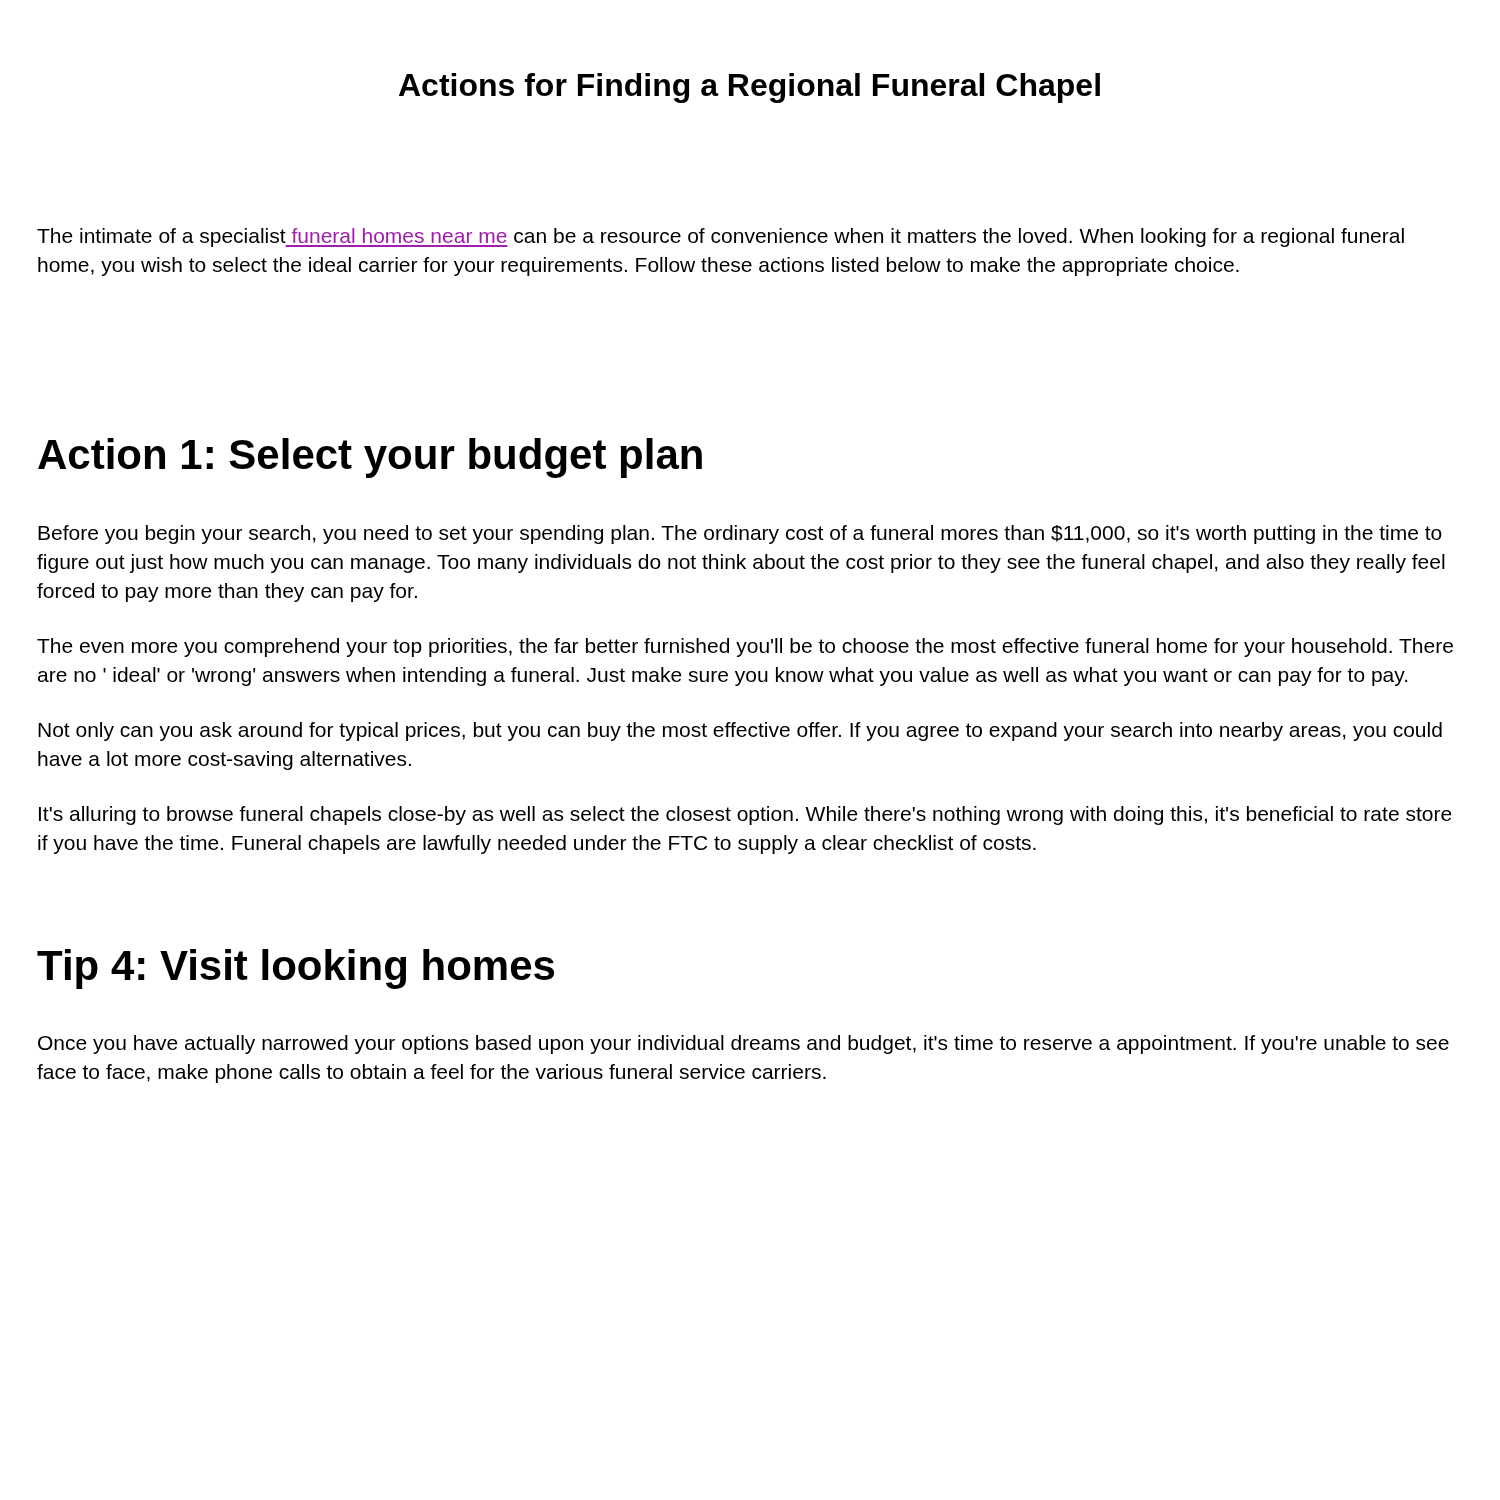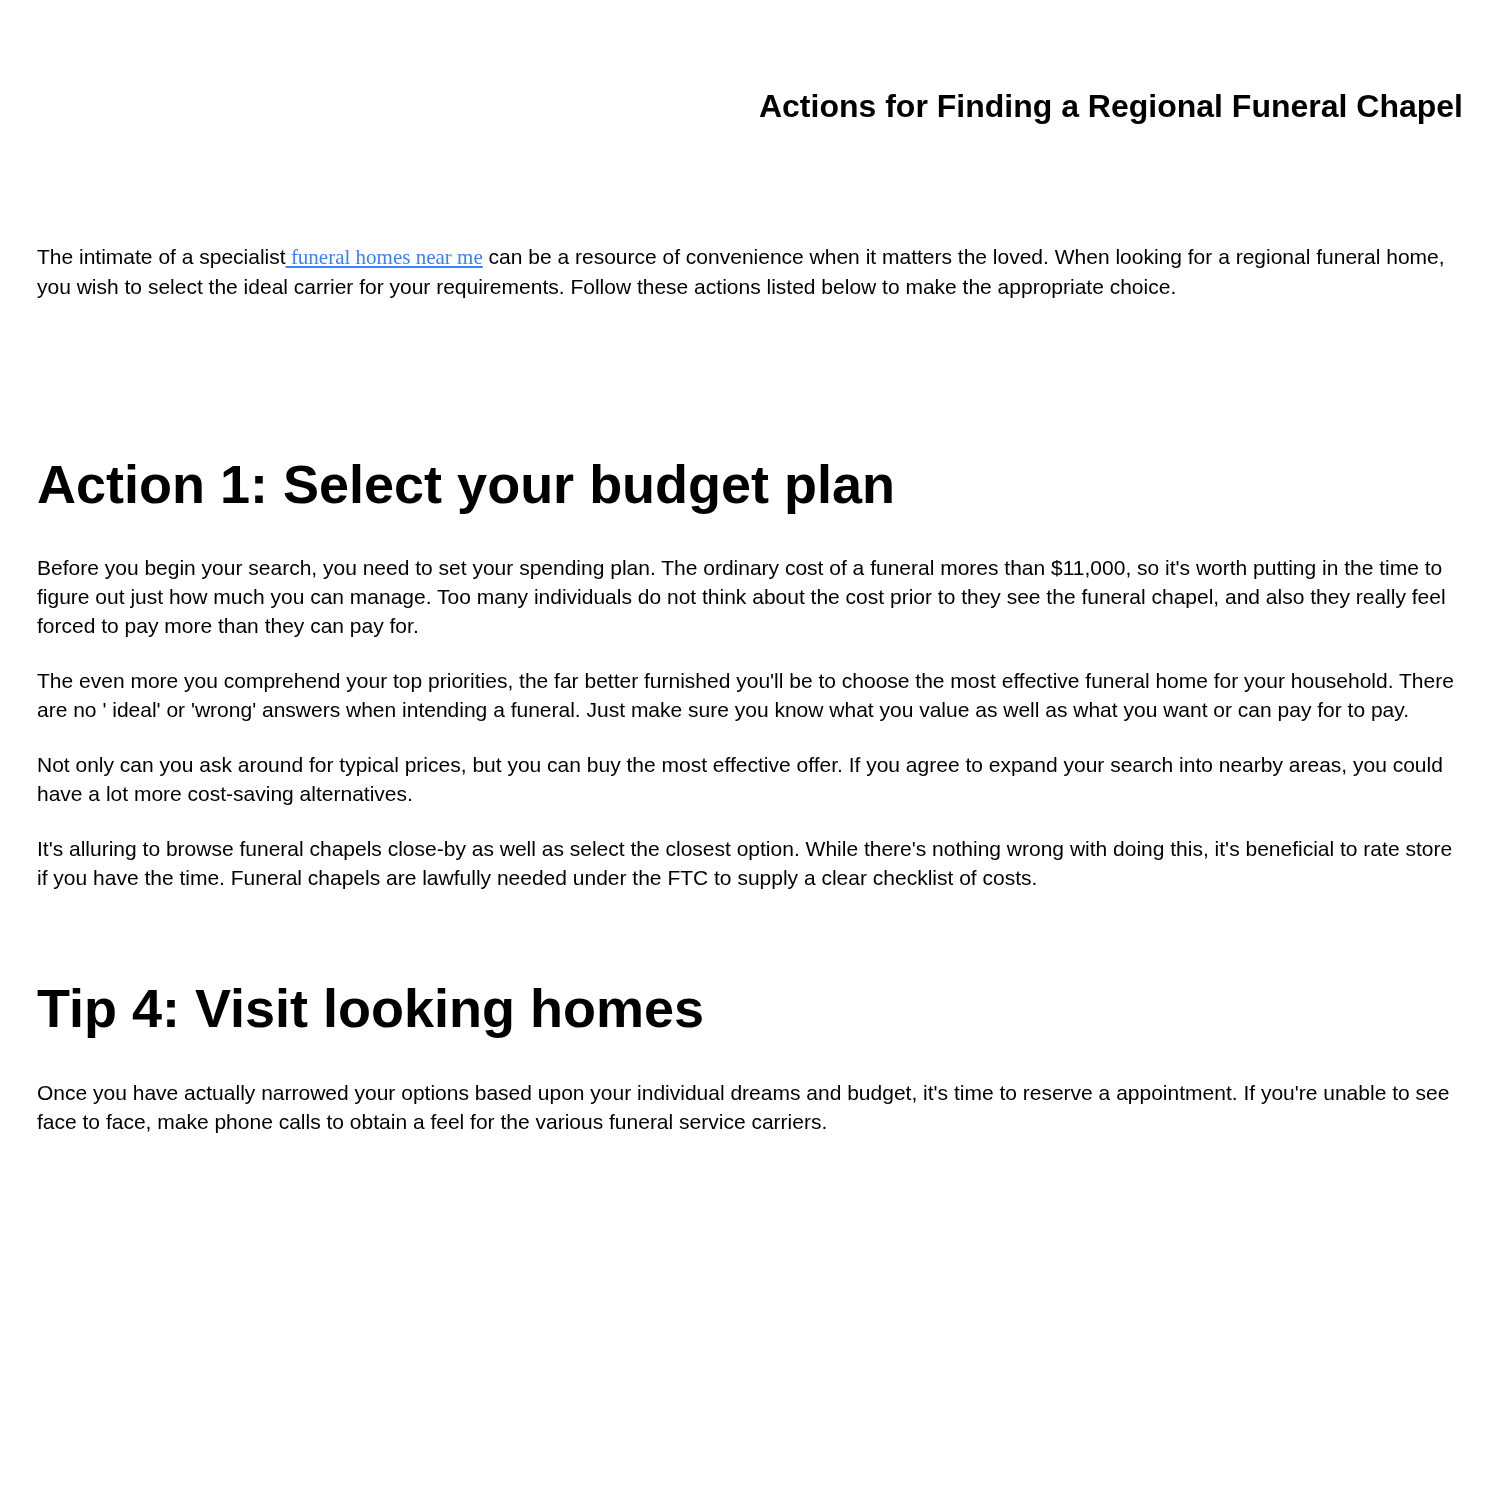--- a/index.html
+++ b/index.html
@@ -11,56 +11,56 @@
   }
   .doc {
     box-sizing: border-box;
     width: 1500px;
     min-height: 1500px;
     padding: 0 37px;
     overflow: hidden;
   }
   .title {
     margin: 0;
-    padding-top: 87px;
+    padding-top: 66px;
     font-size: 32px;
     line-height: 1.2;
     font-weight: bold;
-    text-align: right;
+    text-align: center;
   }
   p {
     font-size: 21px;
     line-height: 29px;
     margin: 26px 0;
   }
   .intro {
     margin-top: 117px;
   }
   .link {
     text-decoration: underline;
     cursor: pointer;
   }
   .section-spacer {
     height: 41px;
   }
   h1 {
-    font-size: 54px;
+    font-size: 42px;
     line-height: 1.15;
     font-weight: bold;
     margin: 85px 0 38px 0;
   }
 </style>
 </head>
 <body>
 
 <div class="doc">
 
   <h3 class="title">Actions for Finding a Regional Funeral Chapel</h3>
 
-  <p class="intro"><span>The intimate of a specialist</span><a class="link" href="#" style="color: #3b82f6; font-family: Liberation Serif, serif;"> funeral homes near me</a><span> can be a resource of convenience when it matters the loved. When looking for a regional funeral home, you wish to select the ideal carrier for your requirements. Follow these actions listed below to make the appropriate choice.</span></p>
+  <p class="intro"><span>The intimate of a specialist</span><a class="link" href="#" style="color: #a21caf;"> funeral homes near me</a><span> can be a resource of convenience when it matters the loved. When looking for a regional funeral home, you wish to select the ideal carrier for your requirements. Follow these actions listed below to make the appropriate choice.</span></p>
 
   <div class="section-spacer"></div>
 
   <div>
     <h1>Action 1: Select your budget plan</h1>
     <p>Before you begin your search, you need to set your spending plan. The ordinary cost of a funeral mores than $11,000, so it's worth putting in the time to figure out just how much you can manage. Too many individuals do not think about the cost prior to they see the funeral chapel, and also they really feel forced to pay more than they can pay for.</p>
   </div>
 
   <div>
     <p>The even more you comprehend your top priorities, the far better furnished you'll be to choose the most effective funeral home for your household. There are no ' ideal' or 'wrong' answers when intending a funeral. Just make sure you know what you value as well as what you want or can pay for to pay.</p>

